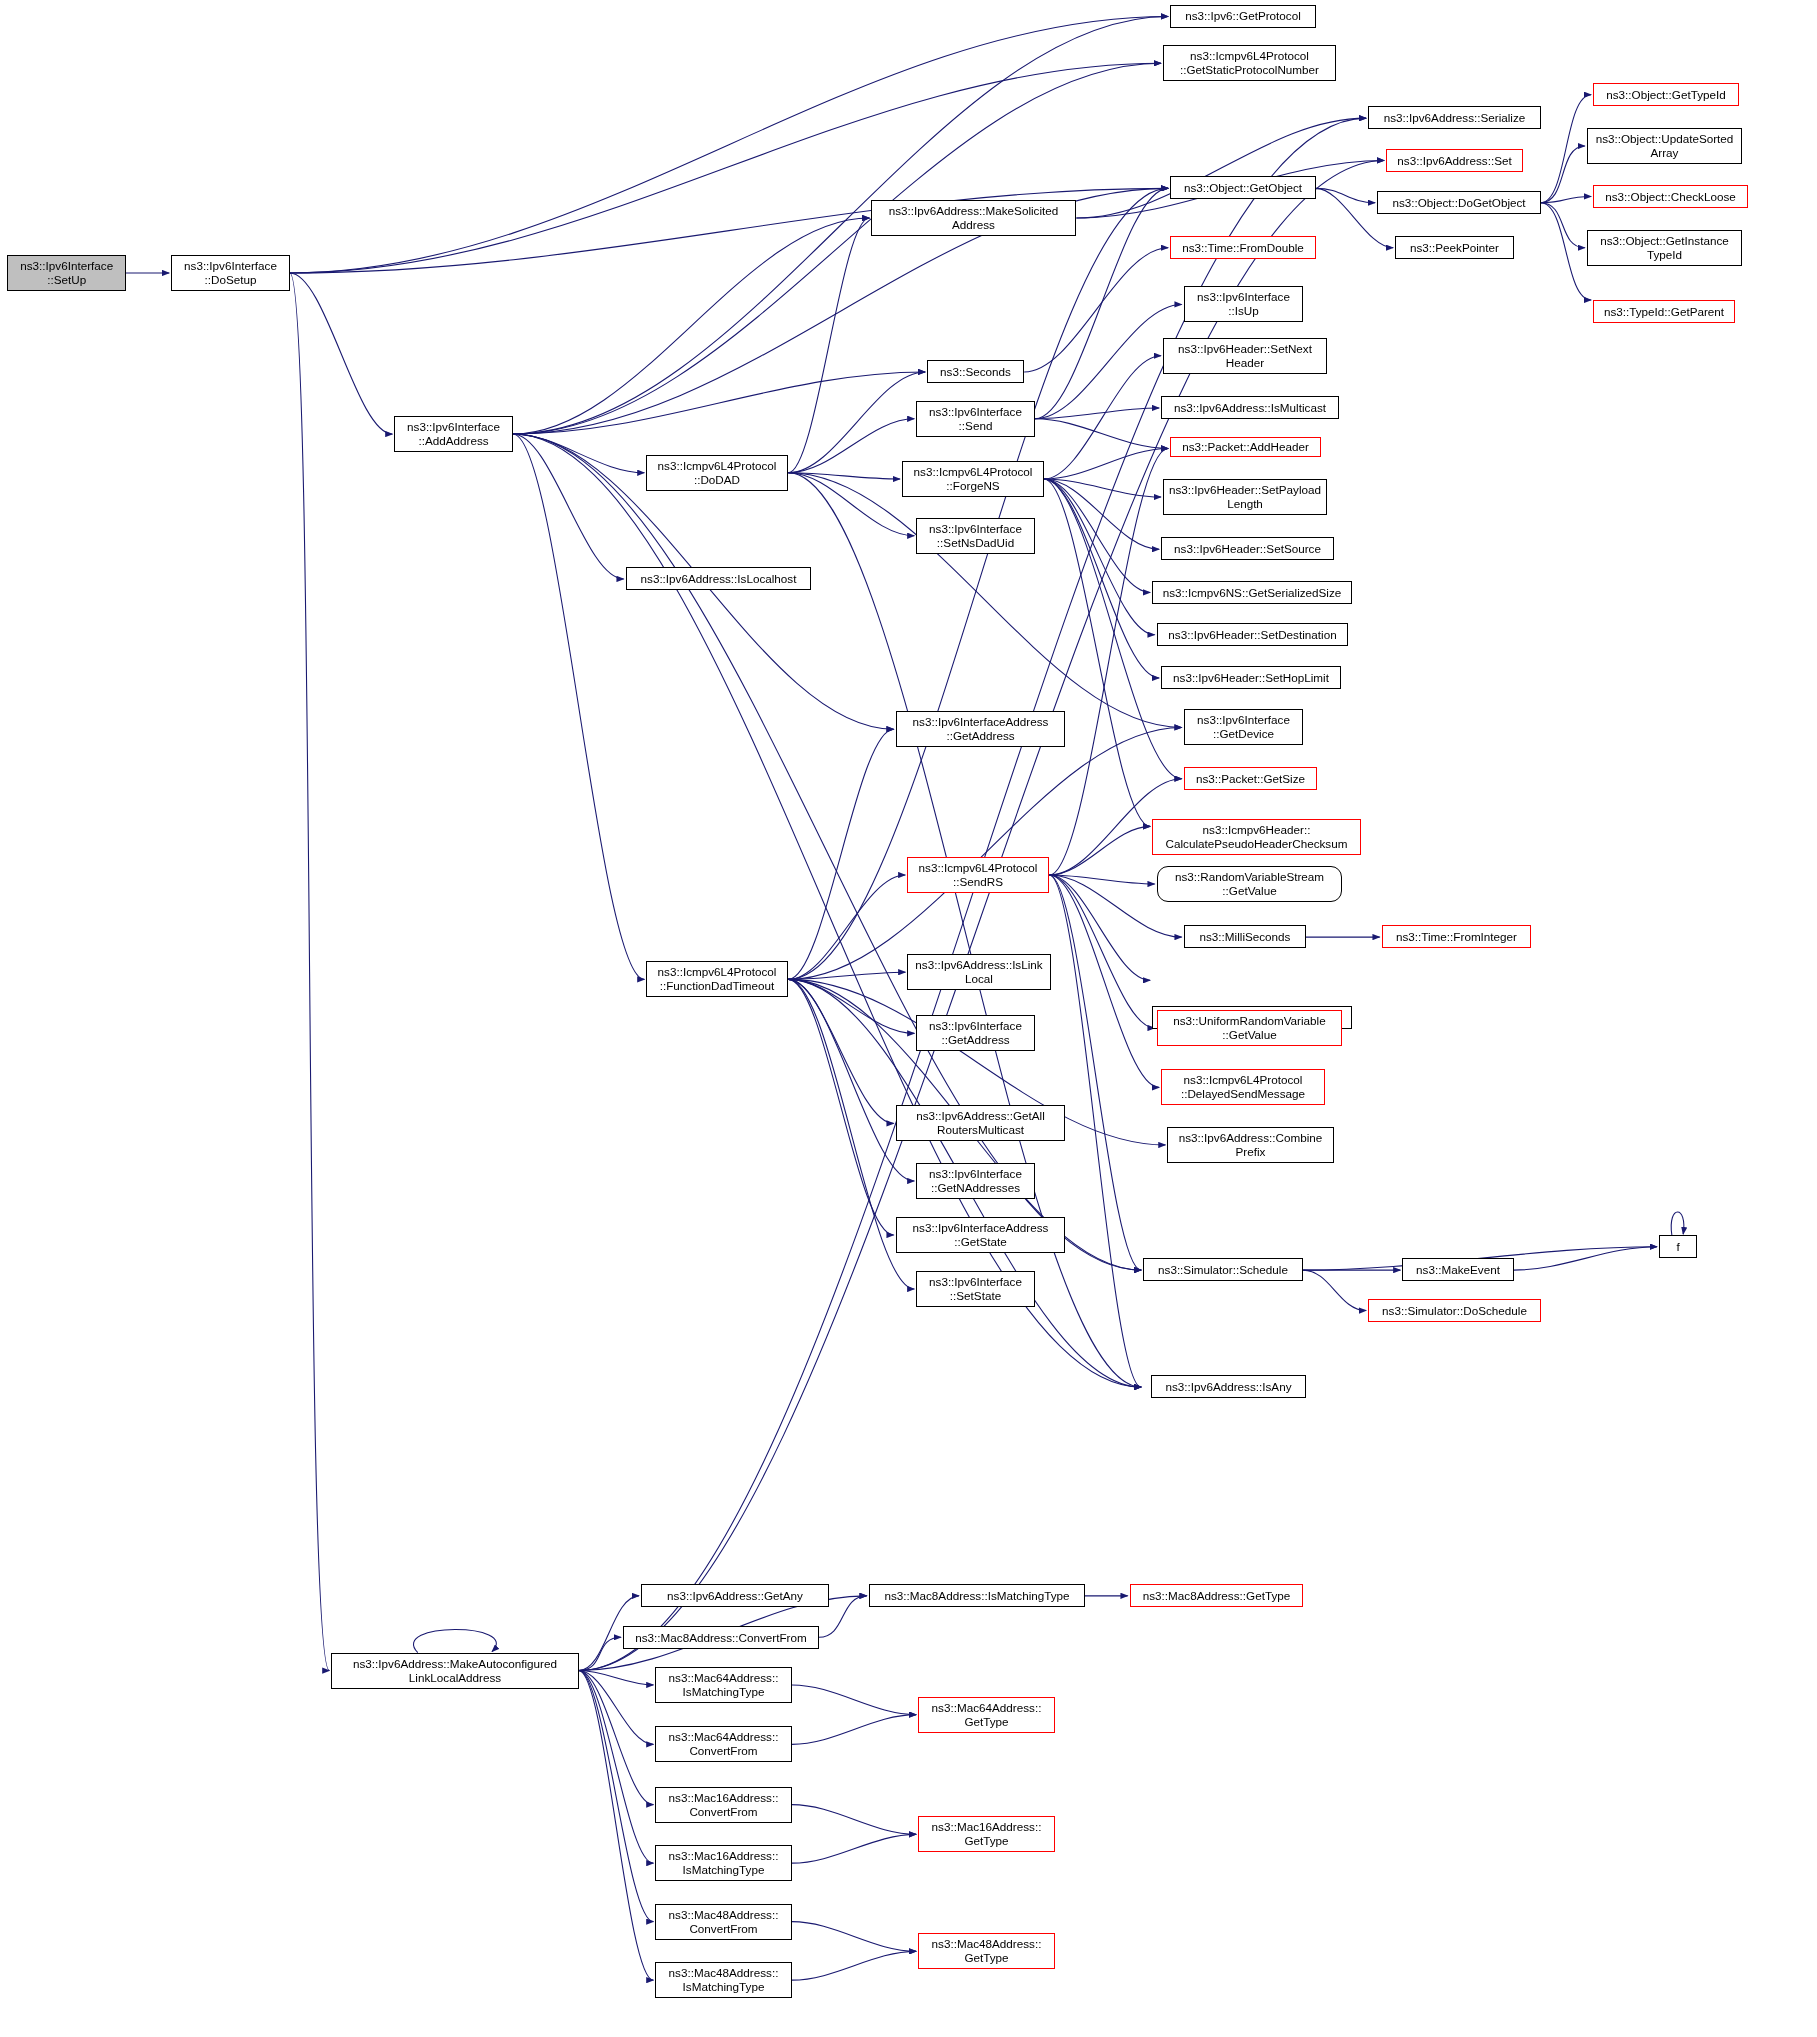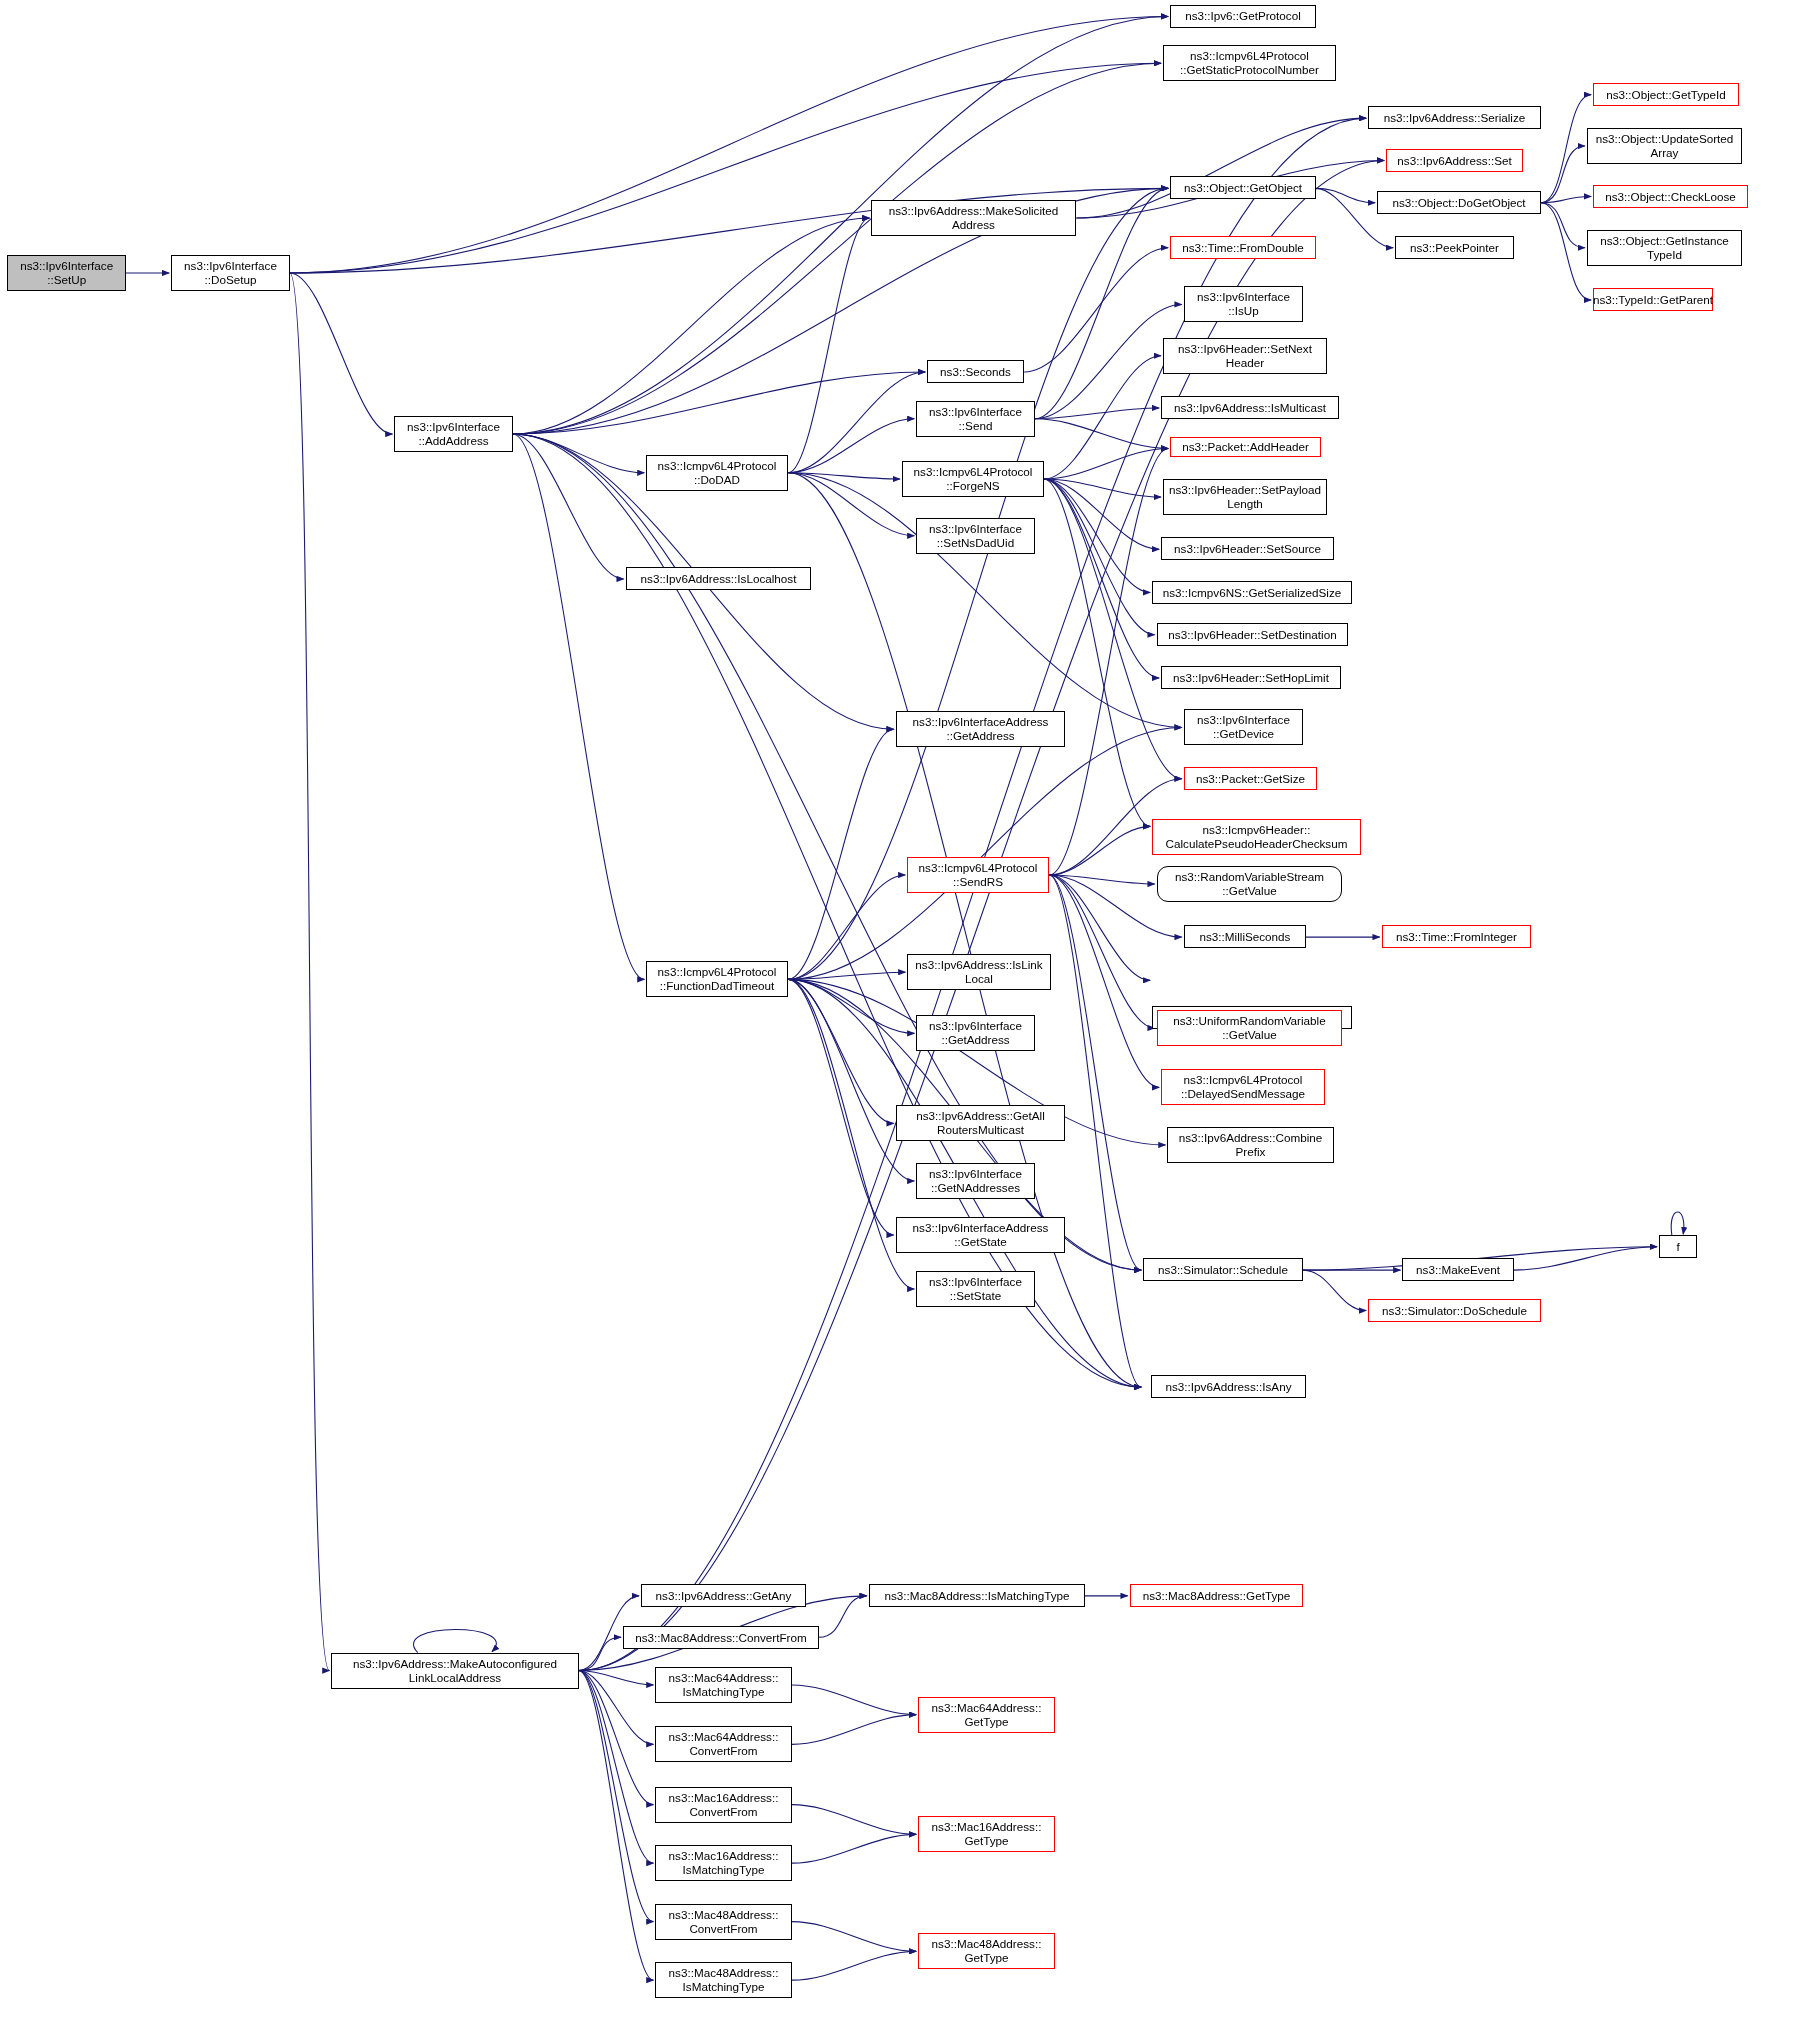--- a/index.html
+++ b/index.html
@@ -197,21 +197,21 @@
         <div class="line">::GetNAddresses</div>
       </div>
       <div class="node" style="left: 896px; top: 1217px; width: 169px; height: 36px;">
         <div class="line">ns3::Ipv6InterfaceAddress</div>
         <div class="line">::GetState</div>
       </div>
       <div class="node" style="left: 916px; top: 1271px; width: 119px; height: 36px;">
         <div class="line">ns3::Ipv6Interface</div>
         <div class="line">::SetState</div>
       </div>
-      <div class="node" style="left: 641px; top: 1584px; width: 165px; height: 23.4px;">
+      <div class="node" style="left: 641px; top: 1584px; width: 188px; height: 23.4px;">
         <div class="line">ns3::Ipv6Address::GetAny</div>
       </div>
       <div class="node" style="left: 623px; top: 1626px; width: 196px; height: 23.4px;">
         <div class="line">ns3::Mac8Address::ConvertFrom</div>
       </div>
       <div class="node" style="left: 655px; top: 1667px; width: 137px; height: 36px;">
         <div class="line">ns3::Mac64Address::</div>
         <div class="line">IsMatchingType</div>
       </div>
       <div class="node" style="left: 655px; top: 1726px; width: 137px; height: 36px;">
@@ -362,21 +362,21 @@
         <div class="line">ns3::Object::UpdateSorted</div>
         <div class="line">Array</div>
       </div>
       <div class="node red" style="left: 1593px; top: 185px; width: 155px; height: 23.4px;">
         <div class="line">ns3::Object::CheckLoose</div>
       </div>
       <div class="node" style="left: 1587px; top: 230px; width: 155px; height: 36px;">
         <div class="line">ns3::Object::GetInstance</div>
         <div class="line">TypeId</div>
       </div>
-      <div class="node red" style="left: 1593px; top: 288px; width: 120px; height: 23.4px; text-align: center;">
+      <div class="node red" style="left: 1593px; top: 300px; width: 142px; height: 23.4px; text-align: center;">
         <div class="line">ns3::TypeId::GetParent</div>
       </div>
       <div class="node" style="left: 1659px; top: 1235px; width: 38px; height: 23.4px;">
         <div class="line">f</div>
       </div>
     </div>
 </div>
 
 
 </body></html>

